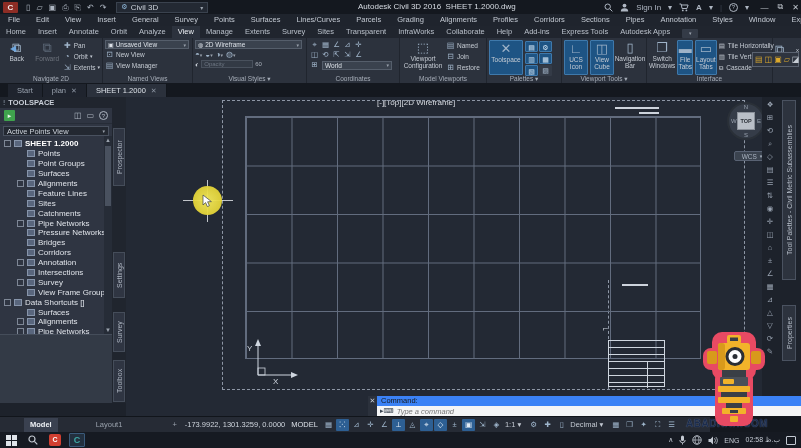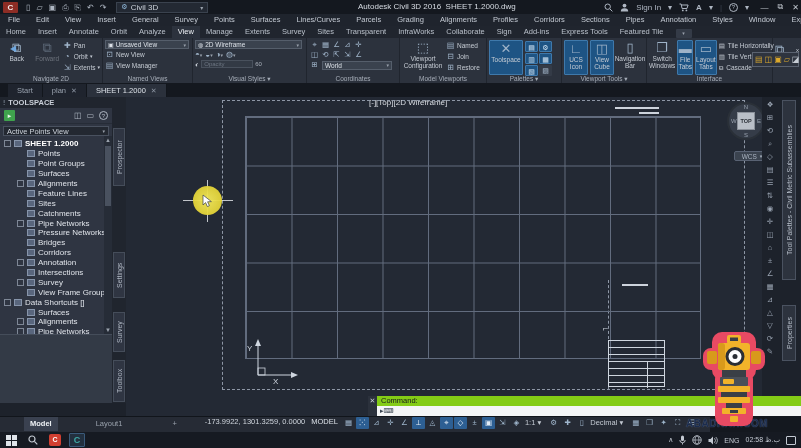--- a/index.html
+++ b/index.html
@@ -88,21 +88,21 @@
 .ticn{width:8px;height:7px;background:#59667d;border:1px solid #8795ab;flex:none}
 .tscroll{position:absolute;right:0;top:39px;width:8px;height:198px;background:#262c37}
 .tscroll .sa{position:absolute;left:0;width:8px;height:8px;color:#9aa2ad;font-size:6px;text-align:center;line-height:8px}
 .tscroll .thumb{position:absolute;left:1px;top:10px;width:6px;height:60px;background:#49515f}
 .ts-empty{position:absolute;left:0;top:237px;width:112px;height:69px;background:#333a46;border-top:1px solid #454d5a}
 .ts-strip{position:absolute;left:112px;top:0;width:14px;height:306px;background:#20252e}
 .vtab{position:absolute;left:1px;width:12px;background:#2f3542;border:1px solid #454d5a;color:#aeb6c2;font-size:7px;writing-mode:vertical-rl;transform:rotate(180deg);display:flex;align-items:center;justify-content:center;white-space:nowrap}
 
 
 .canvas{position:absolute;left:126px;top:0;width:636px;height:319px;background:#232934;overflow:hidden}
-.vplabel{position:absolute;left:243px;top:1px;font-size:8px;color:#d8dce2}
+.vplabel{position:absolute;left:251px;top:1px;font-size:8px;color:#d8dce2}
 .sheetborder{position:absolute;left:96px;top:3px;width:523px;height:290px;border:1px dashed #8e97a6}
 .dashv{position:absolute;left:482px;top:183px;width:0;height:110px;border-left:1px dashed #8e97a6}
 .grid{position:absolute;left:119px;top:19px;width:456px;height:243px;border:1px solid #626c7e;
  background-image:linear-gradient(#626c7e 1px,transparent 1px),linear-gradient(90deg,#626c7e 1px,transparent 1px);
  background-size:45.5px 48.5px}
 .mark{position:absolute;background:#cdd3dc;height:2px}
 .tblock{position:absolute;left:482px;top:243px;width:57px;height:47px;border:1px solid #cfd6df;
  background-image:repeating-linear-gradient(#00000000 0 6px,#cfd6df 6px 7px)}
 .tblock .vline{position:absolute;left:38px;top:20px;width:1px;height:27px;background:#cfd6df}
 .north{position:absolute;left:477px;top:226px;color:#cfd6df;font-size:9px}
@@ -125,30 +125,30 @@
 
 .curhl{position:absolute;left:193px;top:89px;width:29px;height:29px;z-index:6}
 .curhl .glow{position:absolute;inset:0;border-radius:50%;background:radial-gradient(circle,#f3e95c 0%,#e3d337 70%,#cdbd2a 100%);opacity:.95}
 .curhl .chx{position:absolute;left:-10px;top:14px;width:50px;height:1px;background:#e9ecf0;opacity:.8}
 .curhl .chy{position:absolute;left:14px;top:-6px;width:1px;height:42px;background:#e9ecf0;opacity:.8}
 
 
 .cmd{position:absolute;left:368px;top:396px;width:433px;height:20px;z-index:5;display:flex}
 .cmdstrip{width:9px;background:#2b313c;color:#c5cbd3;font-size:7px;text-align:center;line-height:9px}
 .cmdmain{flex:1;display:flex;flex-direction:column}
-.cmdhist{height:10px;background:#84cc16;color:#16181b;font-size:7.5px;line-height:10px;padding-left:4px}
+.cmdhist{height:10px;background:#3b82f6;color:#16181b;font-size:7.5px;line-height:10px;padding-left:4px}
 .cmdin{height:10px;background:#f4f5f6;display:flex;align-items:center;gap:3px;padding-left:3px}
 .cmdin .kic{color:#3b4552;font-size:7px}
 .cmdin input{border:0;outline:0;background:transparent;font-style:italic;font-size:7.5px;color:#8d9299;font-family:"Liberation Sans",sans-serif;width:200px}
 
 
-.statusrow{position:absolute;left:0;top:416px;width:710px;height:16px;background:#262b35;border-top:1px solid #11151b;display:flex;align-items:flex-start;font-size:7.5px;color:#c3c9d2}
+.statusrow{position:absolute;left:0;top:416px;width:710px;height:16px;background:#262b35;border-top:1px solid #11151b;display:flex;align-items:center;font-size:7.5px;color:#c3c9d2}
 .ltab{padding:0 6px;line-height:14px;color:#9aa2ad}
 .ltab.active{background:#3a4150;color:#eef1f5;font-weight:bold}
-.coords{margin-left:22px;color:#cfd5dd;white-space:nowrap}
+.coords{margin-left:2px;color:#cfd5dd;white-space:nowrap}
 .spacebadge{margin-left:6px;color:#dbe0e7}
 .sics{display:flex;align-items:center;gap:1px;margin-left:4px}
 .sic{width:13px;height:12px;text-align:center;line-height:12px;font-size:7.5px;color:#9fb6cc;border-radius:1px}
 .sic.active{background:#2d5f93;color:#e2ecf6}
 .sic.txt{width:auto;padding:0 2px;color:#c3c9d2}
 
 
 .taskbar{position:absolute;left:0;top:432px;width:801px;height:16px;background:#161a22;display:flex;align-items:center}
 .tkic{width:22px;height:16px;display:flex;align-items:center;justify-content:center}
 .camta{width:12px;height:12px;background:#d23f31;border-radius:2px;color:#fff;font-size:7px;font-weight:bold;text-align:center;line-height:12px}
@@ -245,24 +245,24 @@
       <span class="rtab">Orbit</span>
       <span class="rtab">Analyze</span>
       <span class="rtab active">View</span>
       <span class="rtab">Manage</span>
       <span class="rtab">Extents</span>
       <span class="rtab">Survey</span>
       <span class="rtab">Sites</span>
       <span class="rtab">Transparent</span>
       <span class="rtab">InfraWorks</span>
       <span class="rtab">Collaborate</span>
-      <span class="rtab">Sign</span>
+      <span class="rtab">Help</span>
       <span class="rtab">Add-ins</span>
       <span class="rtab">Express Tools</span>
-      <span class="rtab">Featured Tile</span>
+      <span class="rtab">Autodesk Apps</span>
     <span class="rtab-extra">▾</span>
   </div>
 
   <div class="ribbon">
 
     <div class="panel" style="width:103px">
       <div style="display:flex;gap:1px">
         <div class="bigbtn">
           <span class="bic">⧉<span class="backarrow">◀</span></span>
           <span>Back</span>
@@ -683,20 +683,21 @@
       </svg>
     </div>
   </div>
 
   <div class="cmd">
     <div class="cmdstrip">✕</div>
     <div class="cmdmain">
       <div class="cmdhist">Command:</div>
       <div class="cmdin">
         <span class="kic">▸⌨</span>
+        <input placeholder="Type a command" style="">
       </div>
     </div>
   </div>
 
   <div class="statusrow">
     <span class="ltab active" style="margin-left:24px">Model</span>
     <span class="ltab" style="margin-left:32px">Layout1</span>
     <span class="ltab" style="margin-left:38px">+</span>
     <span class="coords">-173.9922, 1301.3259, 0.0000</span>
     <span class="spacebadge">MODEL</span>

